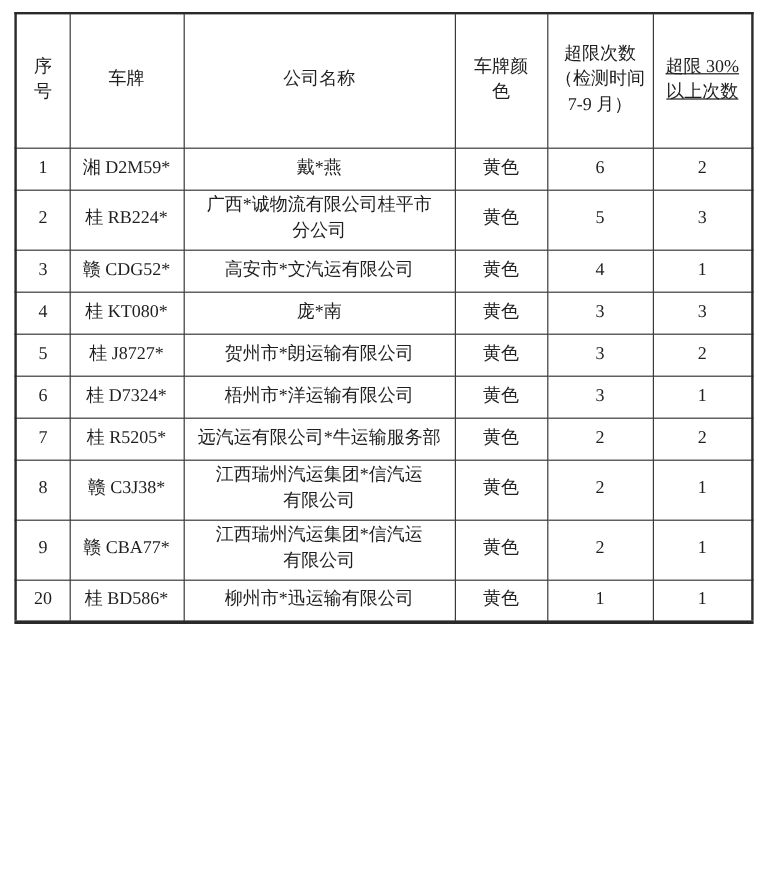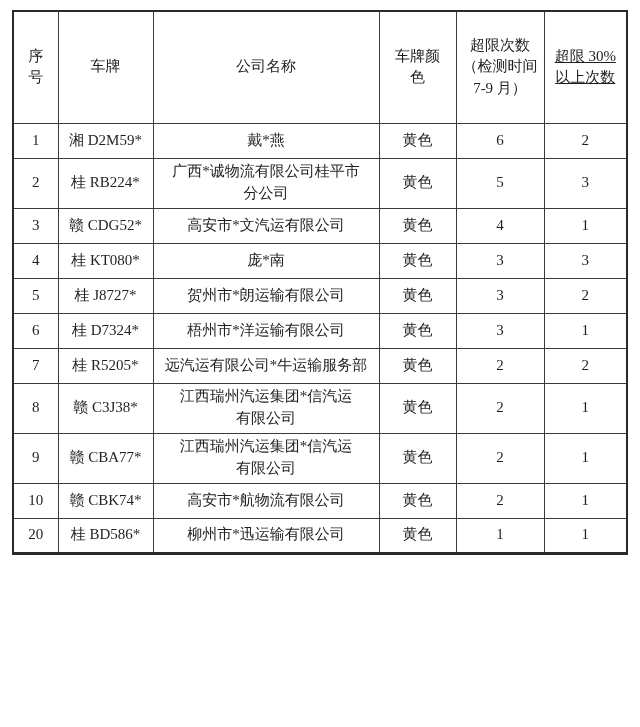--- a/index.html
+++ b/index.html
@@ -162,28 +162,20 @@
         <tr>
     <td>9</td>
     <td>赣 CBA77*</td>
     <td>江西瑞州汽运集团*信汽运
 有限公司</td>
     <td>黄色</td>
     <td>2</td>
     <td>1</td>
   </tr>
         <tr>
-    <td>10</td>
-    <td>赣 CBK74*</td>
-    <td>高安市*航物流有限公司</td>
-    <td>黄色</td>
-    <td>2</td>
-    <td>1</td>
-  </tr>
-        <tr>
     <td>20</td>
     <td>桂 BD586*</td>
     <td>柳州市*迅运输有限公司</td>
     <td>黄色</td>
     <td>1</td>
     <td>1</td>
   </tr>
       </tbody>
   </table>
 </div>

